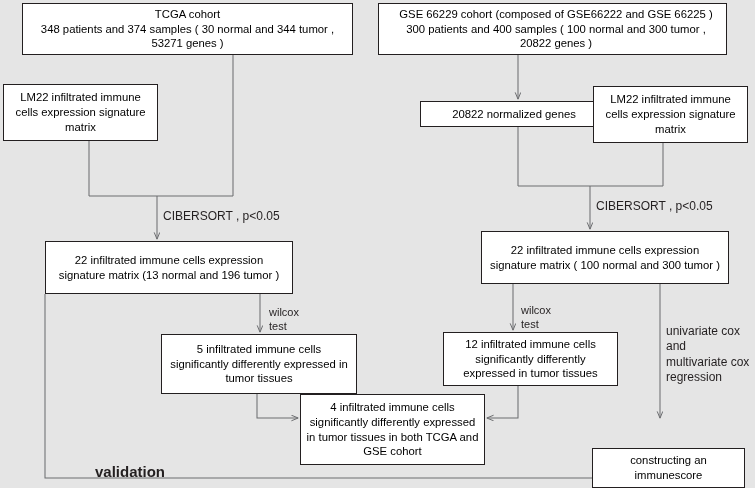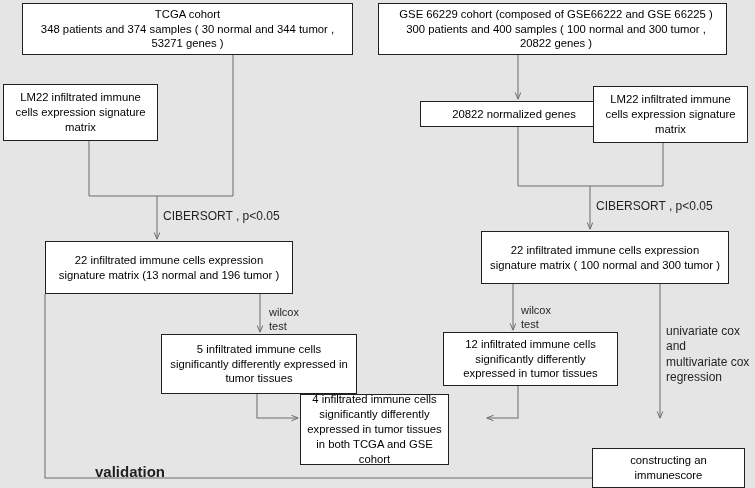--- a/index.html
+++ b/index.html
@@ -108,21 +108,21 @@
   <div class="node left" style="left:593px; top:86px;  width:155px; height:57px;">LM22 infiltrated immune cells expression signature matrix</div>
 
   <div class="node center" style="left:45px;  top:241px; width:248px; height:53px;">22 infiltrated immune cells expression signature matrix (13 normal and 196 tumor )</div>
 
   <div class="node center" style="left:481px; top:231px; width:248px; height:53px;">22 infiltrated immune cells expression signature matrix (  100 normal and 300 tumor )</div>
 
   <div class="node left" style="left:161px; top:334px; width:196px; height:60px;">5 infiltrated immune cells significantly differently expressed in tumor tissues</div>
 
   <div class="node left" style="left:443px; top:332px; width:175px; height:54px;">12 infiltrated immune cells significantly differently expressed in tumor tissues</div>
 
-  <div class="node left" style="left:300px; top:394px; width:149px; height:71px;">4 infiltrated  immune cells significantly differently expressed in tumor tissues in both TCGA and GSE cohort</div>
+  <div class="node left" style="left:300px; top:394px; width:185px; height:71px;">4 infiltrated  immune cells significantly differently expressed in tumor tissues in both TCGA and GSE cohort</div>
 
   <div class="node left" style="left:592px; top:420px; width:153px; height:40px;margin-top:28px;">constructing an immunescore</div>
 
   <div class="edge-label" style="left:163px; top:209px;">CIBERSORT , p&lt;0.05</div>
 
   <div class="edge-label" style="left:596px; top:199px;">CIBERSORT , p&lt;0.05</div>
 
   <div class="edge-label" style="left:269px; top:305px; font-size:11px;">wilcox
 test</div>
 

